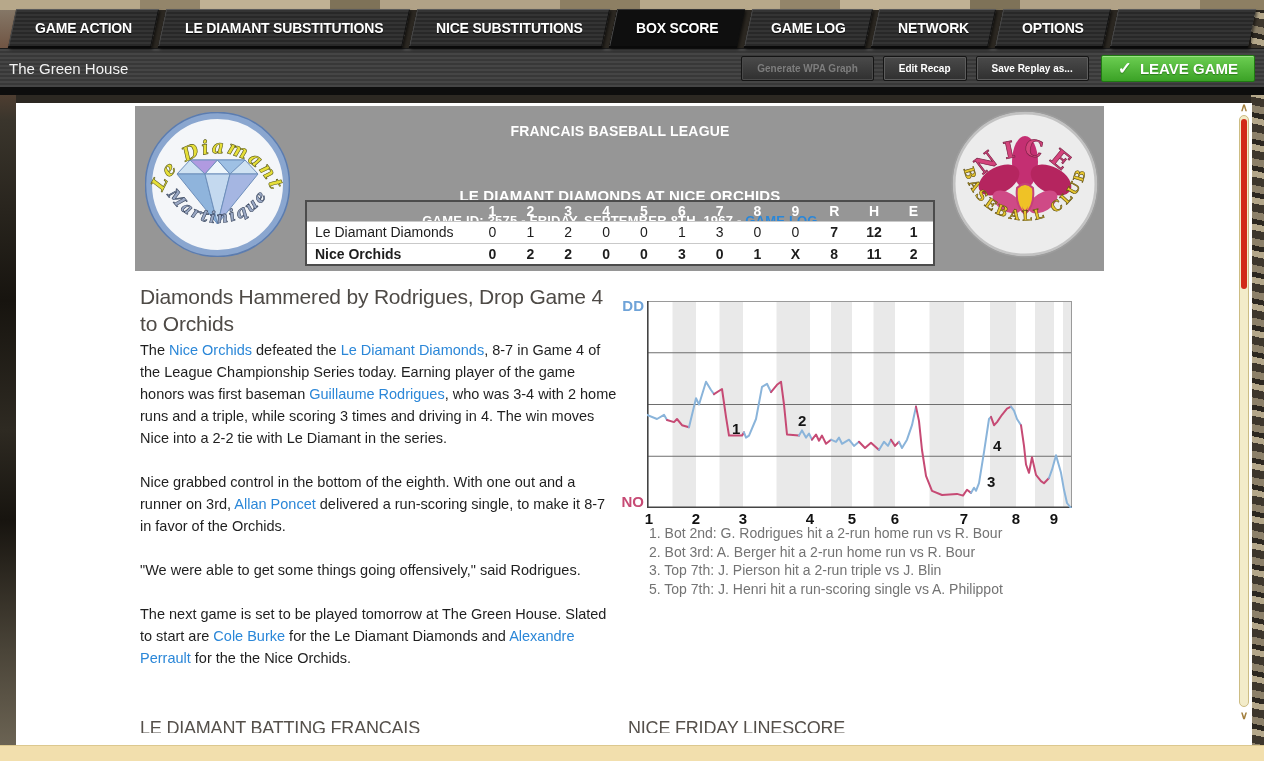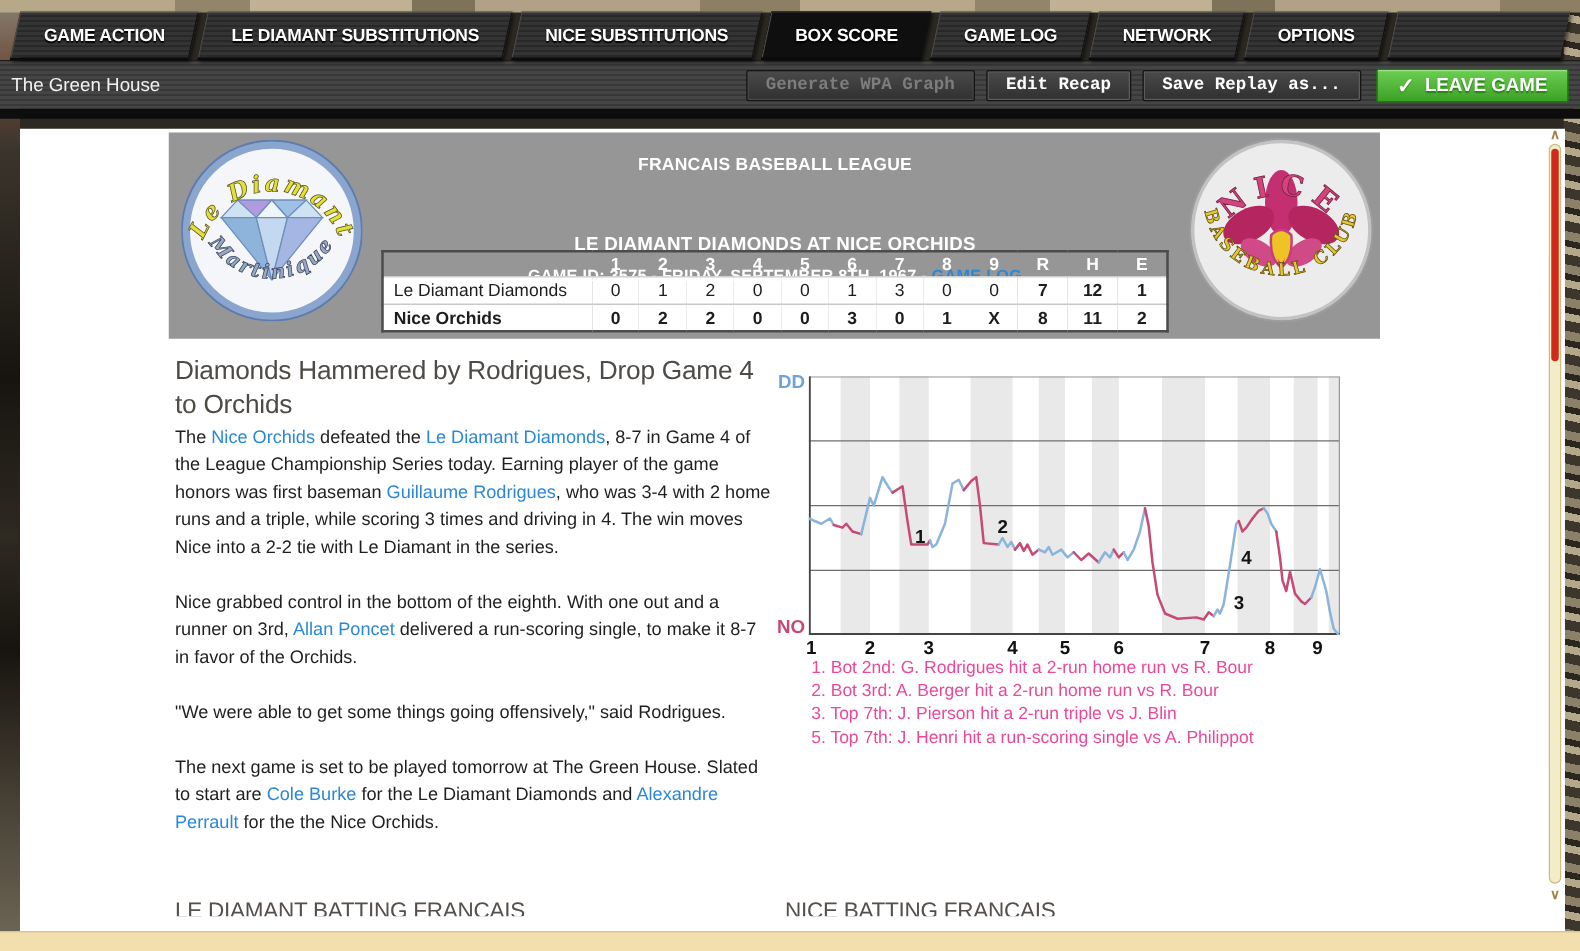--- a/index.html
+++ b/index.html
@@ -32,24 +32,24 @@
     border-top:1px solid #5a5a5a; border-bottom:2px solid #0a0a0a;
     box-shadow:inset 1px 0 0 #4a4a4a, 2px 2px 3px rgba(0,0,0,.55); }
 
   
   .toolbar { position:absolute; left:0; top:48px; width:1264px; height:47px; z-index:2;
     background:repeating-linear-gradient(180deg,#454545 0 2px,#383838 2px 4px);
     border-top:1px solid #1c1c1c; border-bottom:8px solid #0d0d0d;
     display:flex; align-items:center; padding:0 9px; }
   .toolbar-loc { color:#f2f2f2; font-size:15px; }
   .toolbar-spacer { flex:1; }
-  .btn { height:25px; padding:0 15px; margin-left:9px; font-size:14px; font-weight:bold;
+  .btn { height:25px; padding:0 15px; margin-left:9px; font-size:10px; font-weight:bold;
     color:#fff; background:linear-gradient(180deg,#4a4a4a,#303030);
     border:1px solid #141414; box-shadow:inset 0 0 0 1px #5d5d5d; border-radius:2px;
-    display:flex; align-items:center; cursor:pointer; white-space:nowrap;font-family:Liberation Mono, monospace; }
+    display:flex; align-items:center; cursor:pointer; white-space:nowrap; }
   .btn.disabled { color:#7d7d7d; box-shadow:inset 0 0 0 1px #4a4a4a; }
   .btn-green { height:27px; padding:0 16px; margin-left:12px; font-size:15px; font-weight:bold;
     color:#fff; background:linear-gradient(180deg,#6cce52,#3ba226);
     border:1px solid #1f7a12; box-shadow:inset 0 1px 0 #9ae284; border-radius:2px;
     display:flex; align-items:center; gap:8px; cursor:pointer; text-shadow:0 1px 1px #2c7d1a; }
   .btn-green .check { font-size:17px; }
 
   
   .page { position:absolute; left:16px; top:103px; width:1236px; height:642px; z-index:2;
     background:#fff; overflow:hidden; }
@@ -83,21 +83,21 @@
   .wpa { position:absolute; left:631px; top:198px; width:425px; height:207px; }
   .wpa svg { display:block; }
   .wpa-dd { position:absolute; right:calc(100% + 3px); top:-4px; color:#6fa3d8;
     font-weight:bold; font-size:15px; }
   .wpa-no { position:absolute; right:calc(100% + 3px); bottom:-2px; color:#c64a74;
     font-weight:bold; font-size:15px; }
   .wpa-ticks { position:absolute; left:631px; top:407px; width:425px; height:16px; }
   .wpa-ticks span { position:absolute; width:16px; text-align:center; font-weight:bold;
     font-size:15px; color:#111; }
   .wpa-events { position:absolute; left:633px; top:421px; width:470px;
-    font-size:14px; line-height:18.5px; color:#ec4899; }
+    font-size:14px; line-height:18.5px; color:#737373; }
 
   
   .section-h { position:absolute; top:615px; height:15px; overflow:hidden;
     font-size:18px; color:#55504b; letter-spacing:-0.2px; white-space:nowrap; }
 
   
   .sb-track { position:absolute; left:1223px; top:12px; width:10px; height:592px;
     background:#f3ecc9; border:1px solid #cdbd84; border-radius:5px; }
   .sb-thumb { position:absolute; left:1px; top:3px; width:6px; height:170px;
     background:#d12a18; border-radius:4px; }
@@ -334,20 +334,20 @@
       <span style="left: 399px;">9</span>
     </div>
   <div class="wpa-events">
     <div>1. Bot 2nd: G. Rodrigues hit a 2-run home run vs R. Bour</div>
     <div>2. Bot 3rd: A. Berger hit a 2-run home run vs R. Bour</div>
     <div>3. Top 7th: J. Pierson hit a 2-run triple vs J. Blin</div>
     <div>5. Top 7th: J. Henri hit a run-scoring single vs A. Philippot</div>
   </div>
 
   <div class="section-h" style="left:124px;">LE DIAMANT BATTING FRANCAIS</div>
-  <div class="section-h" style="left:612px;">NICE BATTING FRANCAIS</div>
+  <div class="section-h" style="left:612px;">NICE FRIDAY LINESCORE</div>
 
   <div class="sb-up">∧</div>
   <div class="sb-track">
     <div class="sb-thumb"></div>
   </div>
   <div class="sb-down">∨</div>
 </div>
 
 </body></html>

